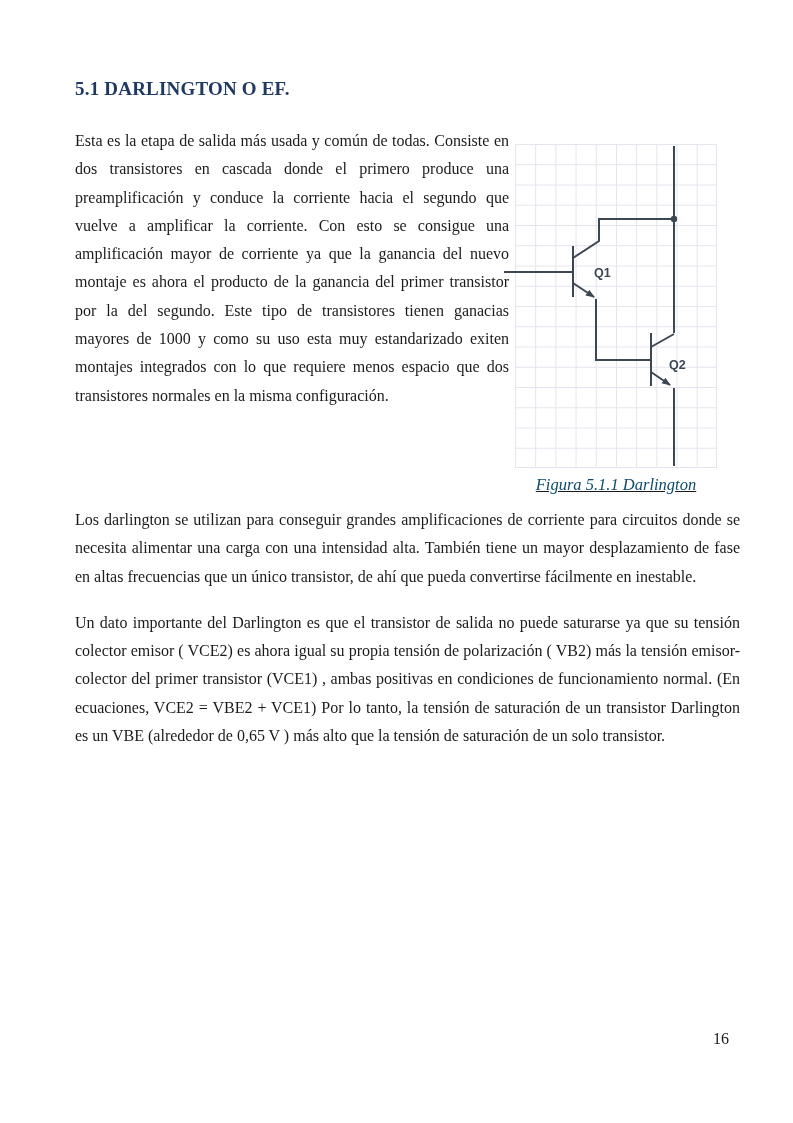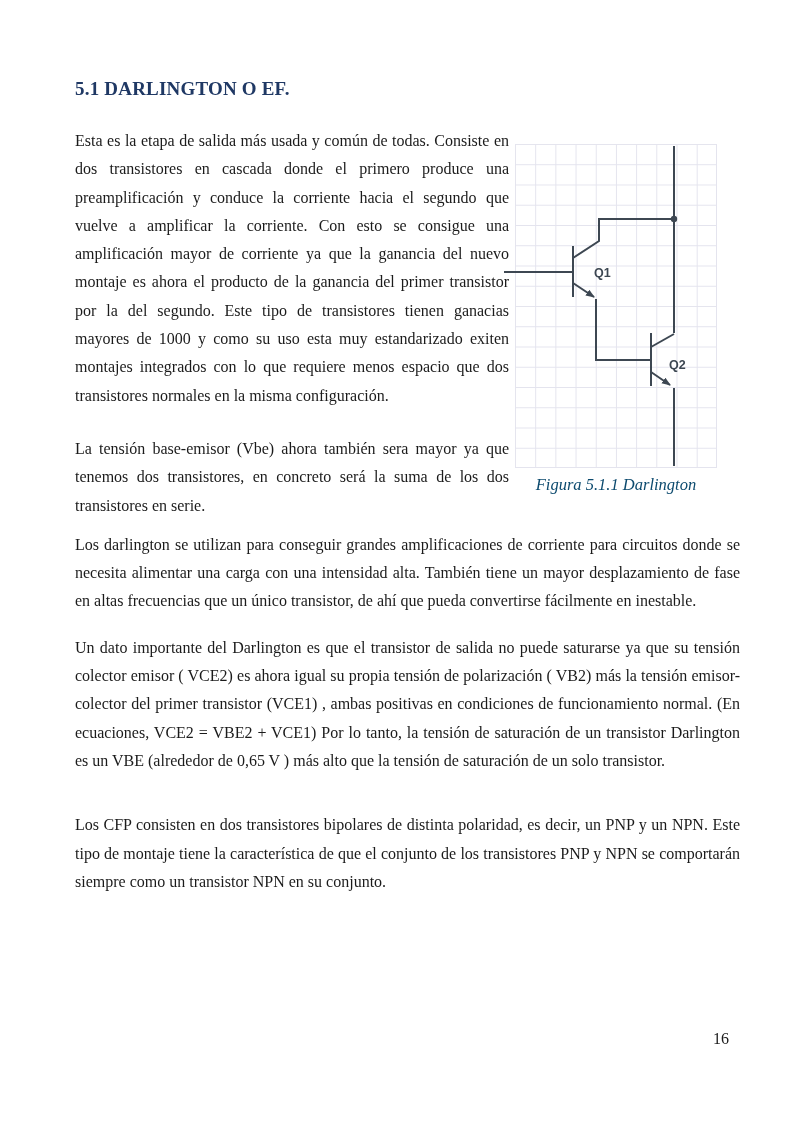--- a/index.html
+++ b/index.html
@@ -27,20 +27,21 @@
     line-height: 28.3px;
     text-align: justify;
   }
   .row { display: flex; align-items: flex-start; margin-top: 27px; }
   .text-col { width: 434px; flex: none; }
   .text-col .par-2 { margin-top: 25px; }
   figure.fig {
     flex: none;
     margin: 17px 0 0 6px;
     width: 202px;
+    text-decoration: underline;
   }
   .schematic {
     position: relative;
     width: 202px;
     height: 324px;
     background-image:
       linear-gradient(to right, #e4e4ee 1px, transparent 1px),
       linear-gradient(to bottom, #e4e4ee 1px, transparent 1px);
     background-size: 20.2px 20.25px;
     box-shadow: inset -1px -1px 0 #e4e4ee;
@@ -76,21 +77,20 @@
 </head>
 <body>
 
 <div class="page">
 
   <h1 class="sec-heading">5.1 DARLINGTON O EF.</h1>
 
   <div class="row">
     <div class="text-col">
       <p class="body-par par-1">Esta es la etapa de salida más usada y común de todas. Consiste en dos transistores en cascada donde el primero produce una preamplificación y conduce la corriente hacia el segundo que vuelve a amplificar la corriente. Con esto se consigue una amplificación mayor de corriente ya que la ganancia del nuevo montaje es ahora el producto de la ganancia del primer transistor por la del segundo. Este tipo de transistores tienen ganacias mayores de 1000 y como su uso esta muy estandarizado exiten montajes integrados con lo que requiere menos espacio que dos transistores normales en la misma configuración.</p>
-      <p class="body-par par-2">La tensión base-emisor (Vbe) ahora también sera mayor ya que tenemos dos transistores, en concreto será la suma de los dos transistores en serie.</p>
     </div>
 
     <figure class="fig">
       <div class="schematic">
         <svg width="202" height="324" viewBox="0 0 202 324">
           <defs>
             <marker id="arrow" markerUnits="userSpaceOnUse" markerWidth="10" markerHeight="10" refX="8" refY="3.5" orient="auto">
               <path d="M0,0 L9,3.5 L0,7 Z" fill="#3d4752"></path>
             </marker>
           </defs>
@@ -116,16 +116,15 @@
       </div>
       <figcaption class="fig-caption">Figura 5.1.1 Darlington</figcaption>
     </figure>
   </div>
 
   <p class="wide-par par-3">Los darlington se utilizan para conseguir grandes amplificaciones de corriente para circuitos donde se necesita alimentar una carga con una intensidad alta. También tiene un mayor desplazamiento de fase en altas frecuencias que un único transistor, de ahí que pueda convertirse fácilmente en inestable.</p>
 
   <p class="wide-par par-4">Un dato importante del Darlington es que el transistor de salida no puede saturarse ya que su tensión colector emisor ( VCE2) es ahora igual su propia tensión de polarización ( VB2) más la tensión emisor-colector del primer transistor (VCE1) , ambas positivas en condiciones de funcionamiento normal. (En ecuaciones, VCE2 = VBE2 + VCE1) Por lo tanto, la tensión de saturación de un transistor Darlington es un VBE (alrededor de 0,65 V ) más alto que la tensión de saturación de un solo transistor.</p>
 
 
-  <p class="wide-par par-5">Los CFP consisten en dos transistores bipolares de distinta polaridad, es decir, un PNP y un NPN. Este tipo de montaje tiene la característica de que el conjunto de los transistores PNP y NPN se comportarán siempre como un transistor NPN en su conjunto.</p>
 
   <div class="page-number">16</div>
 </div>
 
 </body></html>

